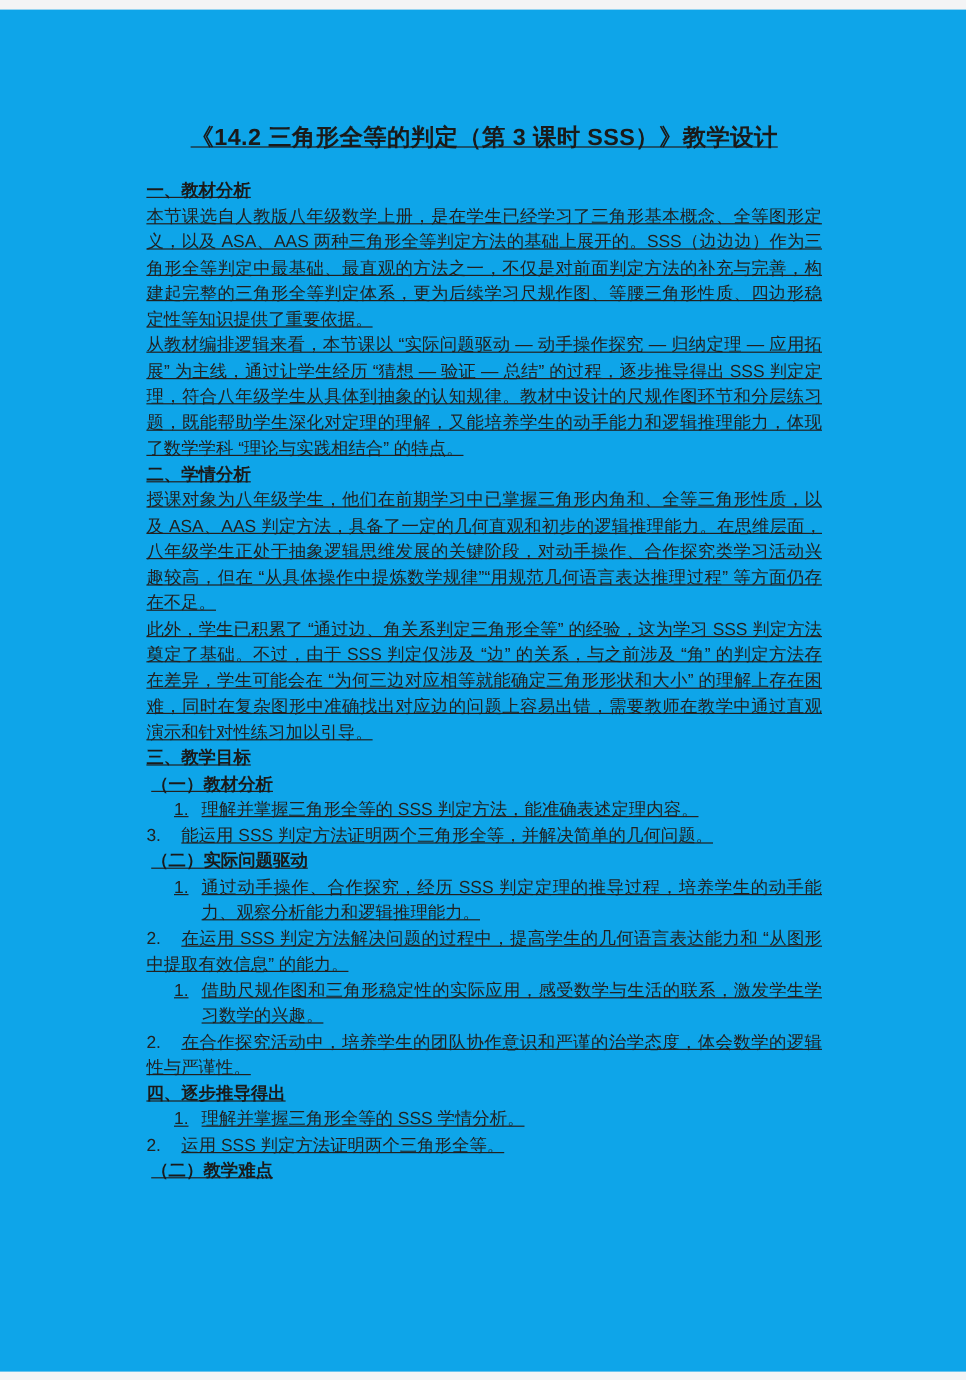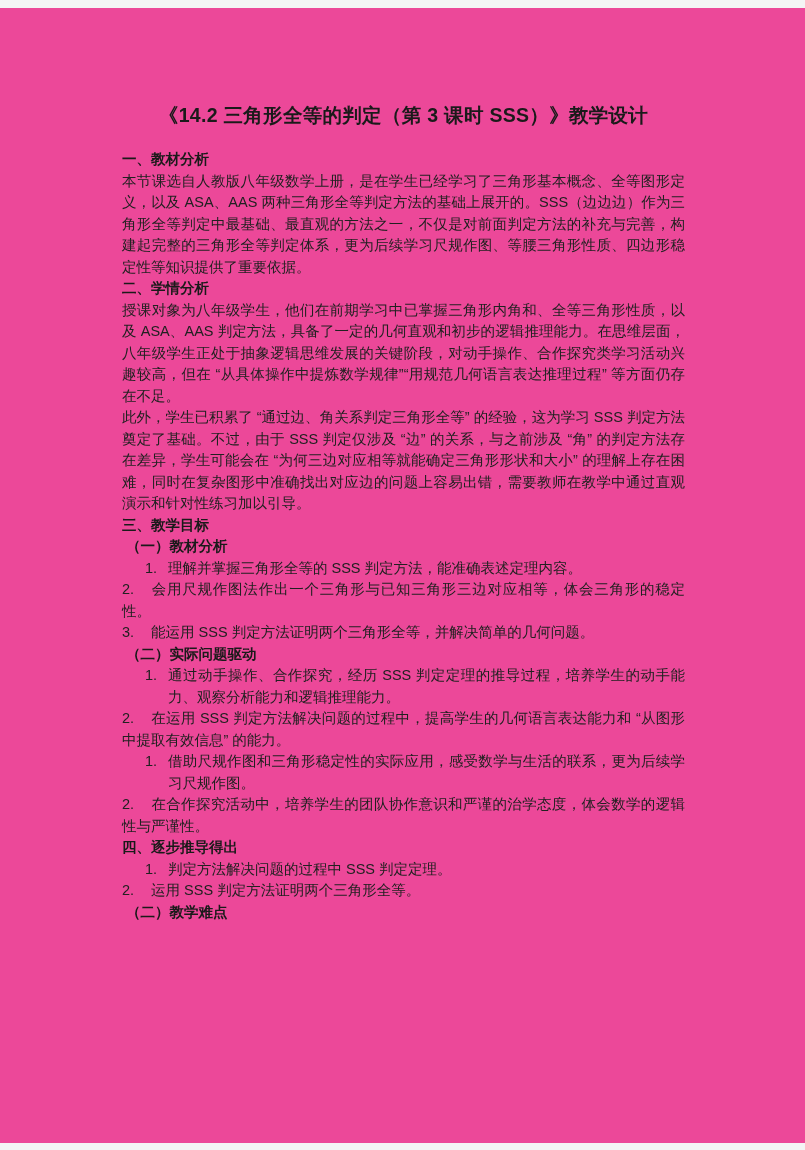--- a/index.html
+++ b/index.html
@@ -14,24 +14,25 @@
     height: 1150px;
     background: #f4f4f5;
     overflow: hidden;
   }
   .page {
     position: absolute;
     left: 0;
     top: 8px;
     width: 805px;
     height: 1135px;
-    background: #ec4899;
+    background: #0ea5e9;
     box-sizing: border-box;
     padding: 94px 120px 0 122px;
     color: #212121;
+    text-decoration: underline;
   }
   .doc {
     font-size: 14.5px;
     line-height: 21.5px;
     text-align: justify;
   }
   .doc-title {
     font-size: 19.5px;
     line-height: 26px;
     font-weight: bold;
@@ -73,53 +74,53 @@
 <body>
 
 <div class="viewport">
   <div class="page">
     <div class="doc">
 
       <h1 class="doc-title">《14.2 三角形全等的判定（第 3 课时 SSS）》教学设计</h1>
 
       <div class="h2">一、教材分析</div>
       <p class="p">本节课选自人教版八年级数学上册，是在学生已经学习了三角形基本概念、全等图形定义，以及 ASA、AAS 两种三角形全等判定方法的基础上展开的。SSS（边边边）作为三角形全等判定中最基础、最直观的方法之一，不仅是对前面判定方法的补充与完善，构建起完整的三角形全等判定体系，更为后续学习尺规作图、等腰三角形性质、四边形稳定性等知识提供了重要依据。</p>
+      <p class="p">从教材编排逻辑来看，本节课以 “实际问题驱动 — 动手操作探究 — 归纳定理 — 应用拓展” 为主线，通过让学生经历 “猜想 — 验证 — 总结” 的过程，逐步推导得出 SSS 判定定理，符合八年级学生从具体到抽象的认知规律。教材中设计的尺规作图环节和分层练习题，既能帮助学生深化对定理的理解，又能培养学生的动手能力和逻辑推理能力，体现了数学学科 “理论与实践相结合” 的特点。</p>
 
       <div class="h2">二、学情分析</div>
       <p class="p">授课对象为八年级学生，他们在前期学习中已掌握三角形内角和、全等三角形性质，以及 ASA、AAS 判定方法，具备了一定的几何直观和初步的逻辑推理能力。在思维层面，八年级学生正处于抽象逻辑思维发展的关键阶段，对动手操作、合作探究类学习活动兴趣较高，但在 “从具体操作中提炼数学规律”“用规范几何语言表达推理过程” 等方面仍存在不足。</p>
       <p class="p">此外，学生已积累了 “通过边、角关系判定三角形全等” 的经验，这为学习 SSS 判定方法奠定了基础。不过，由于 SSS 判定仅涉及 “边” 的关系，与之前涉及 “角” 的判定方法存在差异，学生可能会在 “为何三边对应相等就能确定三角形形状和大小” 的理解上存在困难，同时在复杂图形中准确找出对应边的问题上容易出错，需要教师在教学中通过直观演示和针对性练习加以引导。</p>
 
       <div class="h2">三、教学目标</div>
 
       <div class="h3">（一）教材分析</div>
       <div class="item-hang">
         <span class="num">1.</span>
         <span class="txt">理解并掌握三角形全等的 SSS 判定方法，能准确表述定理内容。</span>
       </div>
-      <p class="p"><span class="num-inline">2.</span><span>会用尺规作图法作出一个三角形与已知三角形三边对应相等，体会三角形的稳定性。</span></p>
       <p class="p"><span class="num-inline">3.</span><span>能运用 SSS 判定方法证明两个三角形全等，并解决简单的几何问题。</span></p>
 
       <div class="h3">（二）实际问题驱动</div>
       <div class="item-hang">
         <span class="num">1.</span>
         <span class="txt">通过动手操作、合作探究，经历 SSS 判定定理的推导过程，培养学生的动手能力、观察分析能力和逻辑推理能力。</span>
       </div>
       <p class="p"><span class="num-inline">2.</span><span>在运用 SSS 判定方法解决问题的过程中，提高学生的几何语言表达能力和 “从图形中提取有效信息” 的能力。</span></p>
 
       <div class="item-hang">
         <span class="num">1.</span>
-        <span class="txt">借助尺规作图和三角形稳定性的实际应用，感受数学与生活的联系，更为后续学习尺规作图。</span>
+        <span class="txt">借助尺规作图和三角形稳定性的实际应用，感受数学与生活的联系，激发学生学习数学的兴趣。</span>
       </div>
       <p class="p"><span class="num-inline">2.</span><span>在合作探究活动中，培养学生的团队协作意识和严谨的治学态度，体会数学的逻辑性与严谨性。</span></p>
 
       <div class="h2">四、逐步推导得出</div>
 
       <div class="item-hang">
         <span class="num">1.</span>
-        <span class="txt">判定方法解决问题的过程中 SSS 判定定理。</span>
+        <span class="txt">理解并掌握三角形全等的 SSS 学情分析。</span>
       </div>
       <p class="p"><span class="num-inline">2.</span><span>运用 SSS 判定方法证明两个三角形全等。</span></p>
 
       <div class="h3">（二）教学难点</div>
 
     </div>
   </div>
 </div>
 
 </body></html>

